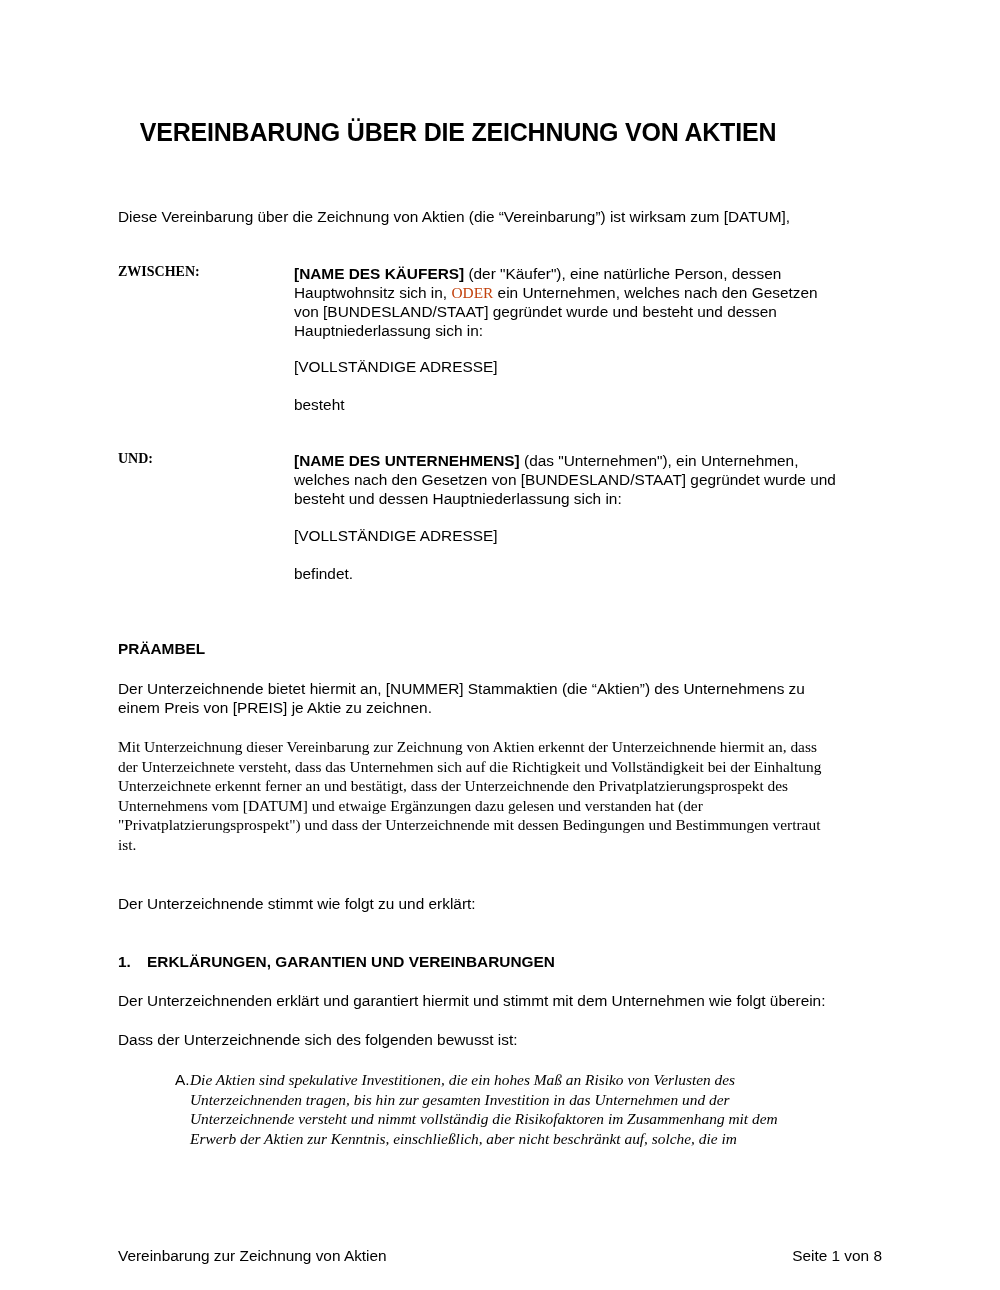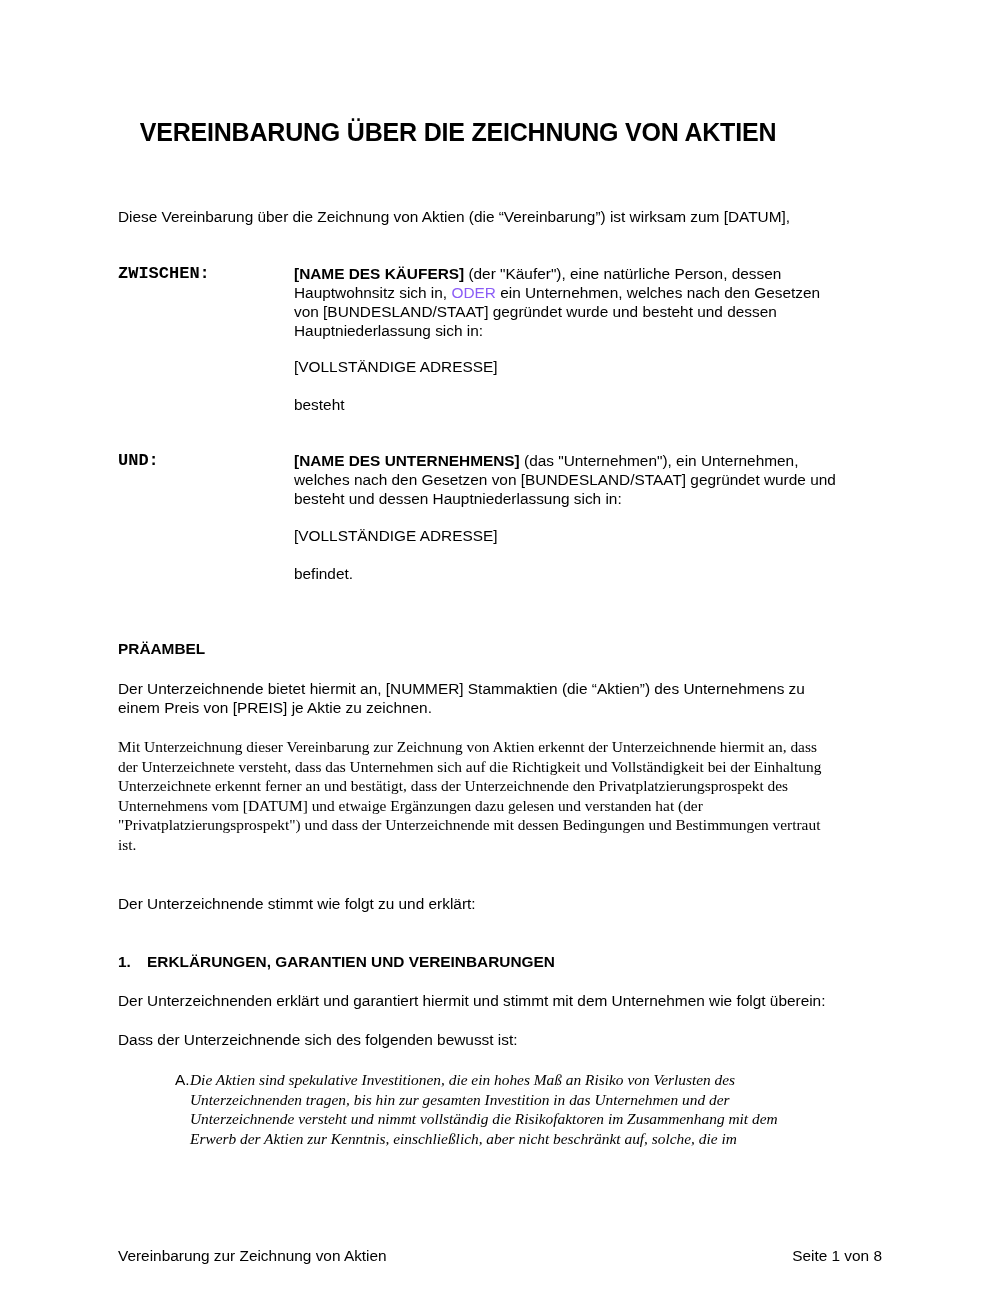--- a/index.html
+++ b/index.html
@@ -3,25 +3,25 @@
 <meta charset="utf-8">
 <style>
   html, body { margin: 0; padding: 0; background: #ffffff; }
   body { width: 1000px; height: 1290px; position: relative; overflow: hidden; color: #000; }
   .page { position: absolute; left: 0; top: 0; width: 1000px; height: 1290px; }
   .sans { font-family: "Liberation Sans", sans-serif; font-size: 15.4px; line-height: 19px; }
   .serif { font-family: "Liberation Serif", serif; font-size: 15.4px; line-height: 19.6px; }
   .title { position: absolute; left: 0; width: 916px; top: 118px; text-align: center;
            font-family: "Liberation Sans", sans-serif; font-weight: bold; font-size: 25px; letter-spacing: -0.2px; }
   .abs { position: absolute; }
-  .label { font-family: Liberation Mono, monospace; font-weight: bold; font-size: 17px; }
+  .label { font-family: Liberation Serif, serif; font-weight: bold; font-size: 14px; }
   .col2 { left: 294px; width: 590px; }
   .full { left: 118px; width: 770px; }
   b { font-weight: bold; }
-  .accent { color: #8b5cf6; }
+  .accent { color: #c2410c; font-family: Liberation Serif, serif; }
   .heading { font-family: "Liberation Sans", sans-serif; font-weight: bold; font-size: 15.4px; }
   .item-marker { font-family: "Liberation Sans", sans-serif; font-size: 15.4px; }
   .footer { font-family: "Liberation Sans", sans-serif; font-size: 15.4px; margin-top: 34px; }
 </style>
 </head>
 <body>
 
 <div class="page">
 
   <div class="title">VEREINBARUNG ÜBER DIE ZEICHNUNG VON AKTIEN</div>

